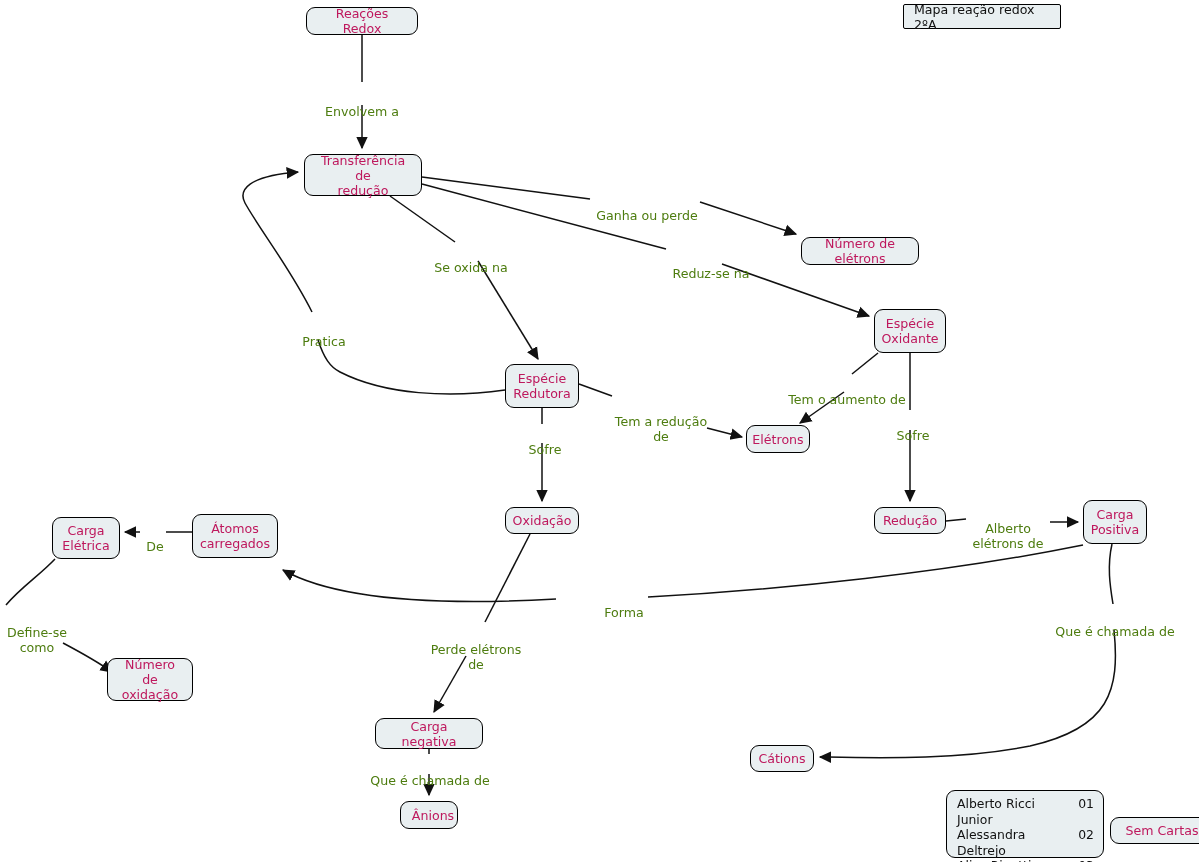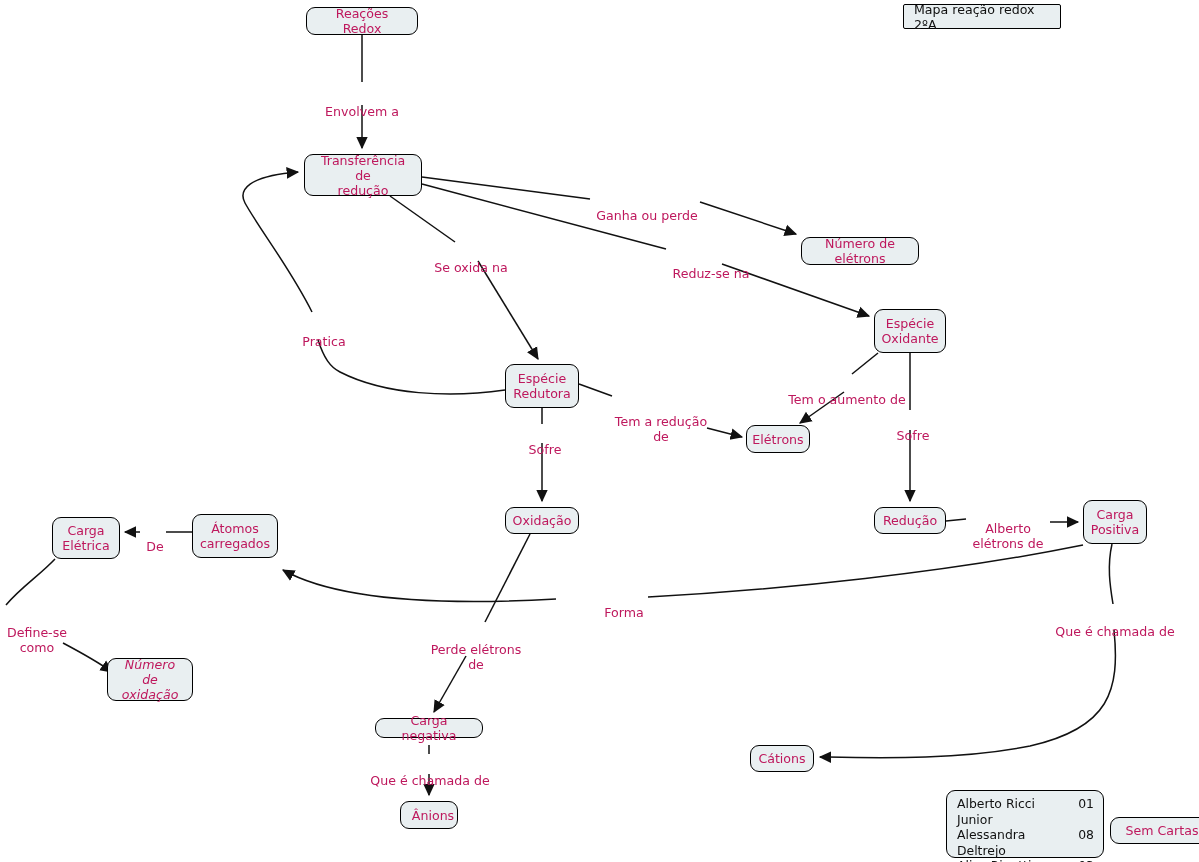--- a/index.html
+++ b/index.html
@@ -22,21 +22,21 @@
     line-height:15px;
     color:#be185d;
     display:flex;align-items:center;justify-content:center;
     padding:3px 8px;
     white-space:pre-line;
   }
   .label{
     position:absolute;
     font-size:12.6px;
     line-height:15px;
-    color:#be185d;
+    color:#4d7c0f;
     text-align:center;
     white-space:pre-line;
     background:transparent;
   }
   .title-node{
     position:absolute;
     box-sizing:border-box;
     background:#e9eff1;
     border:1.4px solid #000000;
     border-radius:2px;
@@ -165,26 +165,26 @@
   <div class="node" style="left:52px;top:517px;width:68px;height:42px;">
     <span>Carga
 Elétrica</span>
   </div>
 
   <div class="node" style="left:192px;top:514px;width:86px;height:44px;">
     <span>Átomos
 carregados</span>
   </div>
 
-  <div class="node" style="left:107px;top:658px;width:86px;height:43px;font-style:italic;">
+  <div class="node" style="left:107px;top:658px;width:86px;height:43px;">
     <span>Número de
 oxidação</span>
   </div>
 
-  <div class="node" style="left:375px;top:718px;width:108px;height:20px;">
+  <div class="node" style="left:375px;top:718px;width:108px;height:31px;">
     <span>Carga negativa</span>
   </div>
 
   <div class="node" style="left:400px;top:801px;width:58px;height:28px;padding-left:16px;">
     <span>Ânions</span>
   </div>
 
   <div class="node" style="left:750px;top:745px;width:64px;height:27px;">
     <span>Cátions</span>
   </div>
@@ -246,21 +246,21 @@
     <span>Mapa reação redox 2ºA</span>
   </div>
 
   <div class="roster" style="left:946px;top:790px;width:158px;height:68px;">
     <div class="roster-row">
       <span>Alberto Ricci Junior</span>
       <span class="roster-num">01</span>
     </div>
     <div class="roster-row">
       <span>Alessandra Deltrejo</span>
-      <span class="roster-num">08</span>
+      <span class="roster-num">02</span>
     </div>
     <div class="roster-row">
       <span>Alice Rigotti</span>
       <span class="roster-num">03</span>
     </div>
 
   </div>
 
   <div class="node" style="left:1110px;top:817px;width:104px;height:27px;">
     <span>Sem Cartas</span>

